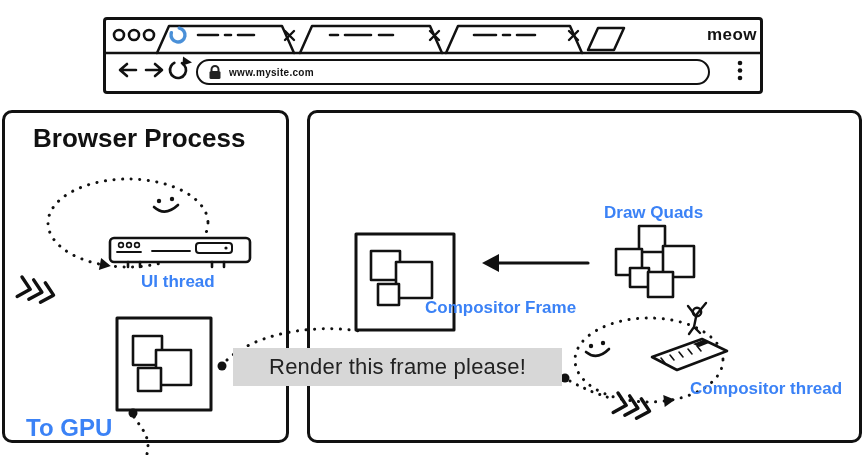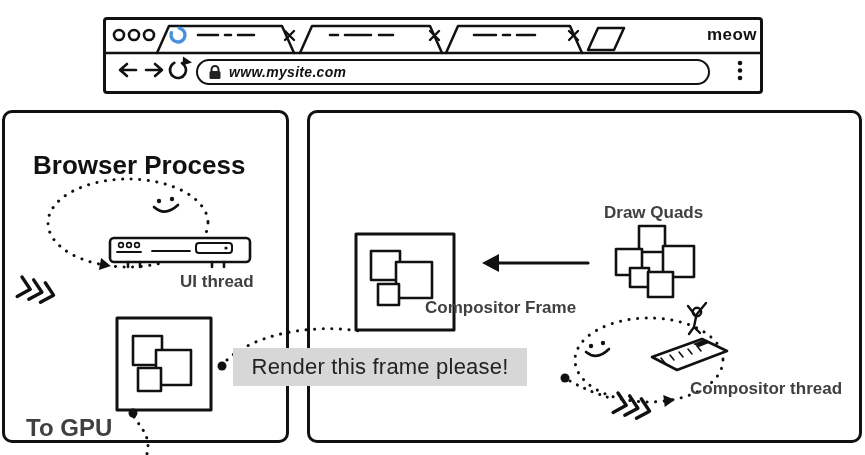--- a/index.html
+++ b/index.html
@@ -5,47 +5,47 @@
   html,body{margin:0;padding:0;background:#fff;}
   #canvas{
     position:relative;width:865px;height:455px;overflow:hidden;background:#fff;
     font-family:"Liberation Sans", sans-serif;color:#111;
   }
   
   .proc-box{
     position:absolute;border:3px solid #111;border-radius:10px;background:#fff;z-index:1;
   }
   .proc-title{
-    position:absolute;font-size:26px;font-weight:bold;color:#111;white-space:nowrap;z-index:6;margin-top:27px;
+    position:absolute;font-size:26px;font-weight:bold;color:#111;white-space:nowrap;z-index:6;
   }
   
   #chrome{
     position:absolute;left:103px;top:17px;width:660px;height:77px;
     border:3px solid #111;border-radius:4px;background:#fff;box-sizing:border-box;z-index:2;
   }
   #chrome-art{position:absolute;left:0;top:0;}
   #brand{
     position:absolute;left:596px;top:5px;width:60px;text-align:center;
     font-size:17px;font-weight:bold;letter-spacing:.5px;z-index:3;
   }
   #url-bar{
     position:absolute;left:90px;top:39px;width:514px;height:26px;
     border:2.5px solid #111;border-radius:14px;background:#fff;box-sizing:border-box;
     display:flex;align-items:center;gap:7px;padding:0 10px;z-index:3;
   }
-  #url-text{font-size:14px;font-weight:bold;letter-spacing:.3px;font-style:italic;}
+  #url-text{font-size:10px;font-weight:bold;letter-spacing:.3px;}
   
   #art{position:absolute;left:0;top:0;z-index:3;pointer-events:none;}
   
   .lbl{
-    position:absolute;font-weight:bold;color:#404040;white-space:nowrap;z-index:6;font-size:17px;
+    position:absolute;font-weight:bold;color:#3b82f6;white-space:nowrap;z-index:6;font-size:17px;
   }
   
   #callout{
-    position:absolute;left:233px;top:348px;width:294px;height:38px;background:#d7d7d7;
+    position:absolute;left:233px;top:348px;width:329px;height:38px;background:#d7d7d7;
     display:flex;align-items:center;justify-content:center;z-index:5;
   }
   #callout span{font-size:22px;color:#222;letter-spacing:.2px;}
 </style>
 </head>
 <body>
 
 <div id="canvas">
 
   <div id="chrome">
@@ -188,21 +188,21 @@
       <g transform="translate(618,393) rotate(14)" stroke-width="3.4">
         <path d="M0,0 l11,10 -11,10"></path>
         <path d="M12,0 l11,10 -11,10"></path>
         <path d="M24,0 l11,10 -11,10"></path>
       </g>
     </g>
   </svg>
 
   <div class="proc-title" style="left:33px;top:123px;">Browser Process</div>
 
-  <div class="lbl" style="left:141px;top:272px;margin-left:39px;">UI thread</div>
+  <div class="lbl" style="left:141px;top:272px;">UI thread</div>
   <div class="lbl" style="left:26px;top:414px;font-size:24px;">To GPU</div>
   <div class="lbl" style="left:604px;top:203px;">Draw Quads</div>
   <div class="lbl" style="left:690px;top:379px;">Compositor thread</div>
   <div class="lbl" style="left:425px;top:298px;">Compositor Frame</div>
 
   <div id="callout">
     <span>Render this frame please!</span>
   </div>
 
 </div>

